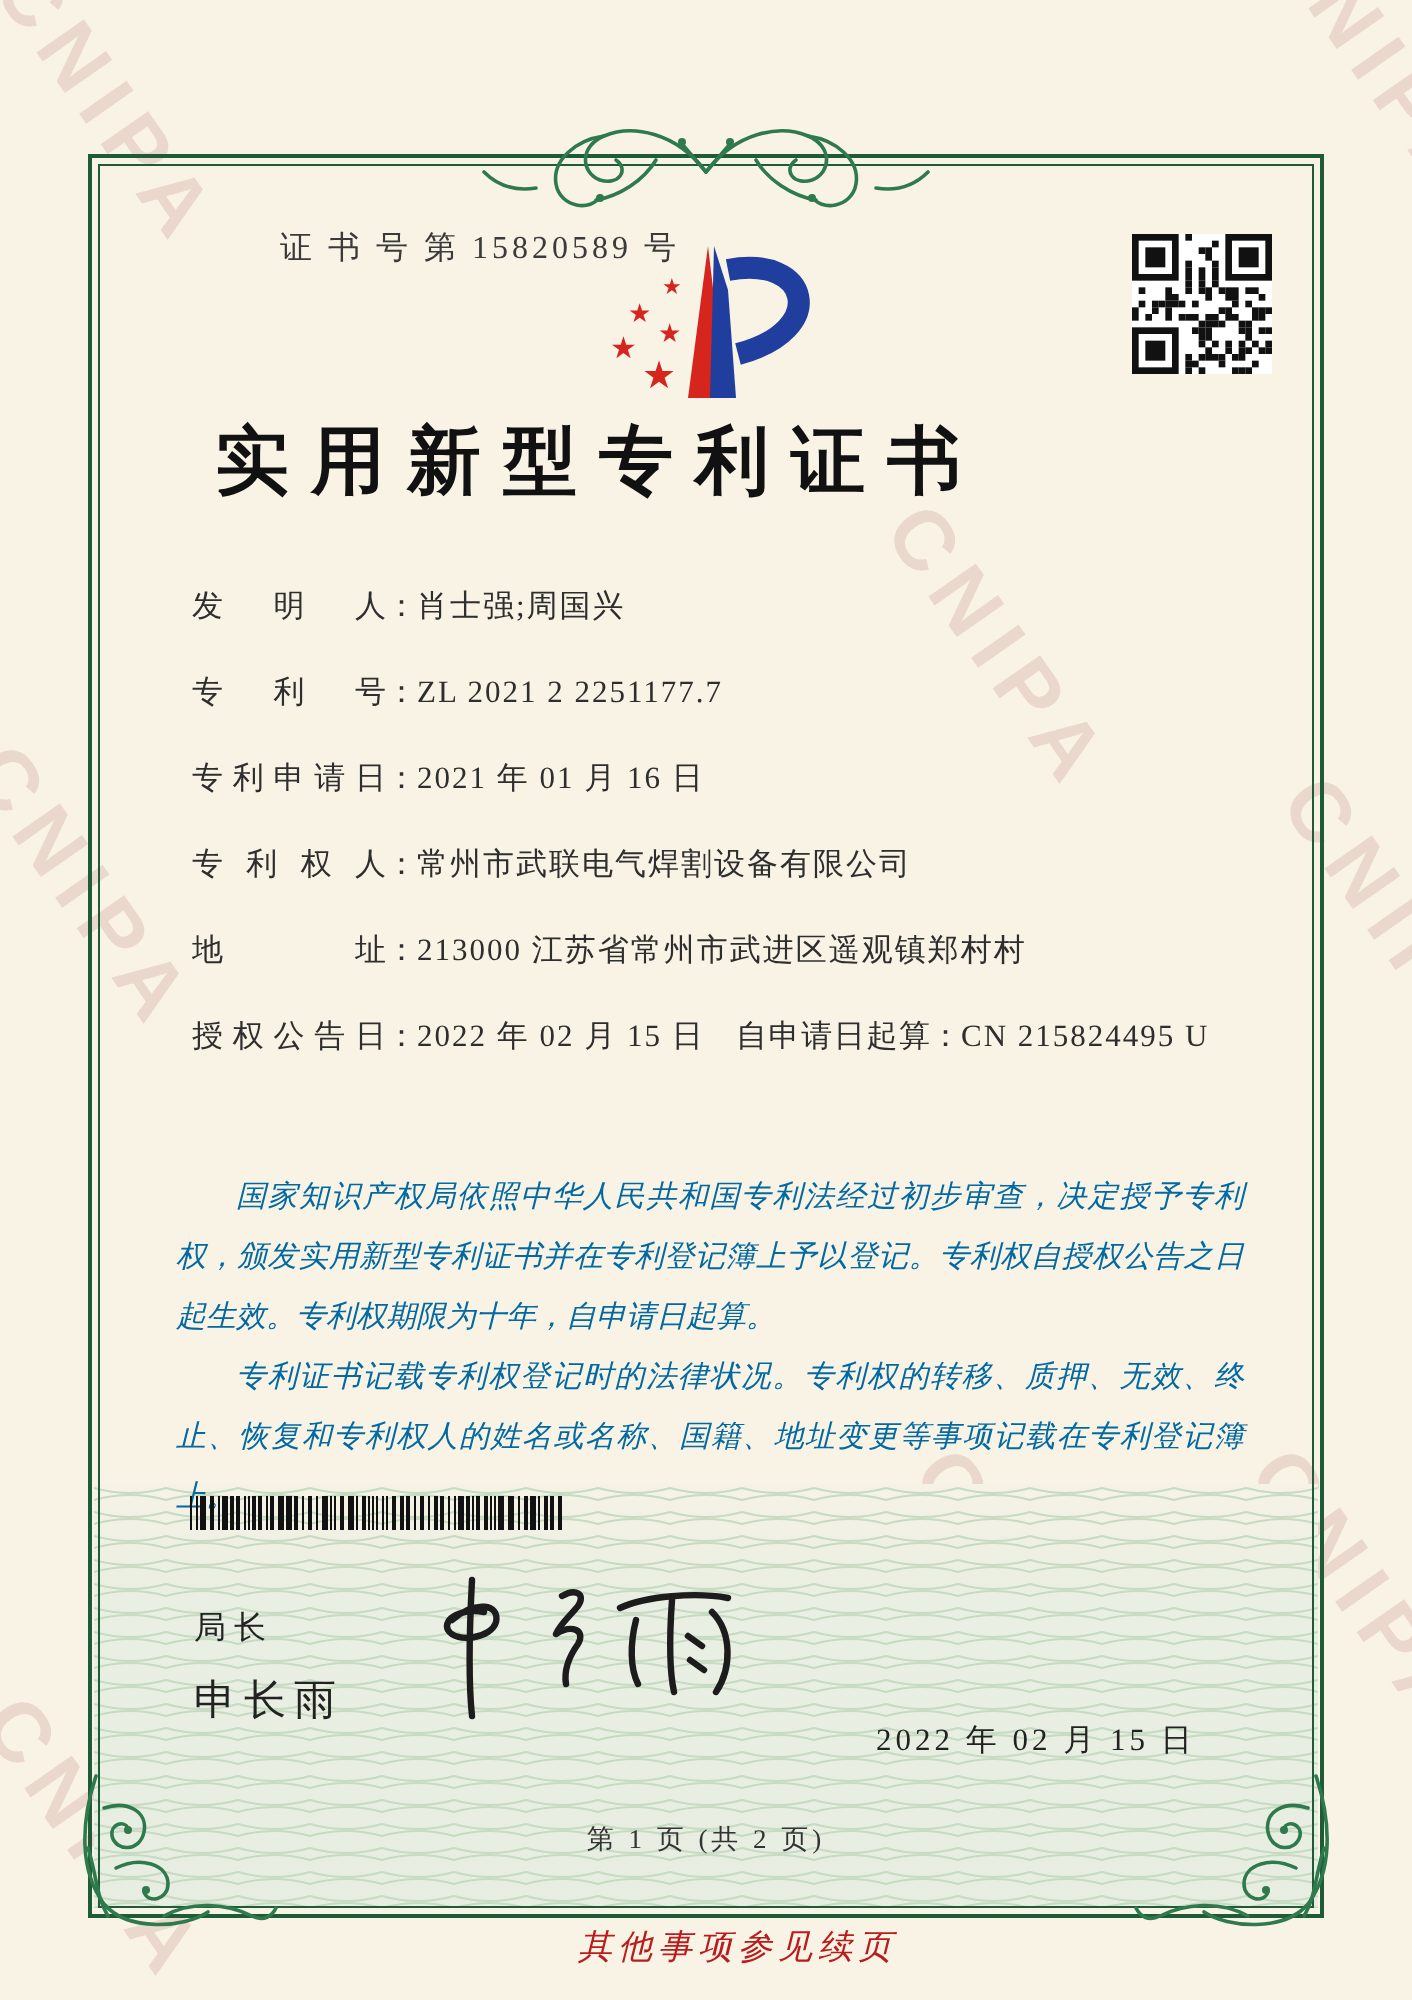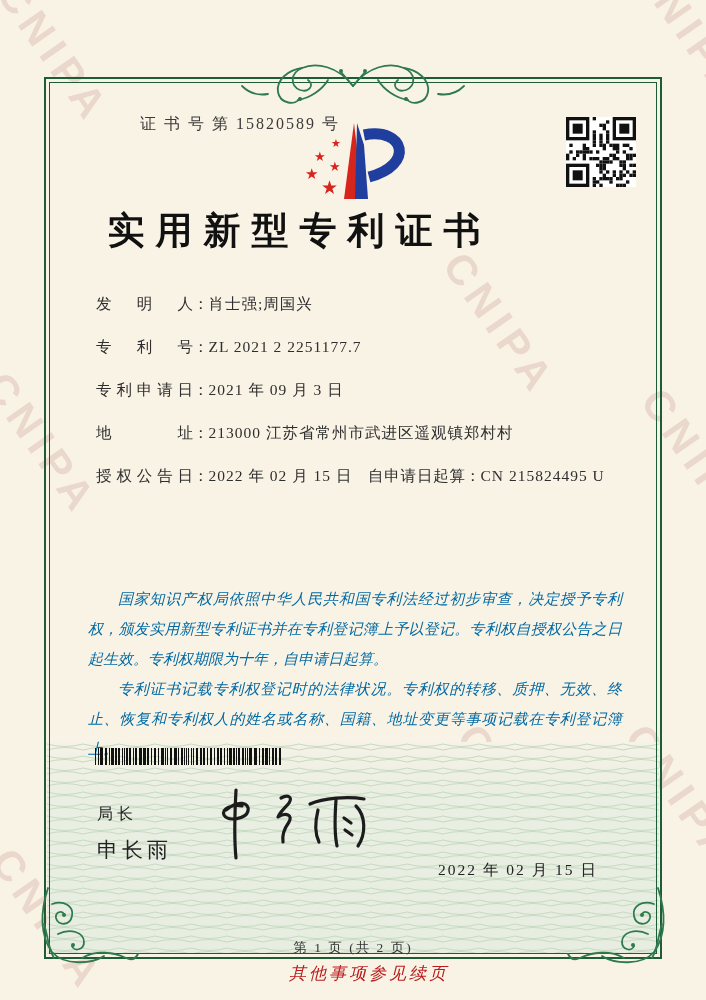--- a/index.html
+++ b/index.html
@@ -37,21 +37,21 @@
              line-height:30px;color:#0369a1;text-align:justify;}
   .body-text p{margin:0;text-indent:2em;font-style:italic;}
   
   .barcode{position:absolute;left:95px;top:748px;}
   
   .sig-title{position:absolute;left:97px;top:804px;font-size:16px;letter-spacing:4px;color:#222;}
   .sig-name{position:absolute;left:97px;top:836px;font-size:21px;letter-spacing:4px;color:#222;}
   .sig-script{position:absolute;left:198px;top:784px;}
   .issue-date{position:absolute;left:438px;top:860px;font-size:15.5px;letter-spacing:2px;color:#222;}
   .pageinfo{position:absolute;left:0;top:911px;width:706px;text-align:center;
-            font-size:13.5px;letter-spacing:2px;color:#333;margin-top:28px;}
+            font-size:13.5px;letter-spacing:2px;color:#333;}
   .footnote{position:absolute;left:16px;top:962px;width:706px;text-align:center;
             font-size:17px;letter-spacing:3px;color:#b91c1c;font-style:italic;}
   .ornament{position:absolute;pointer-events:none;}
 </style>
 </head>
 <body>
 
 <div class="page">
 
   <span class="wm" style="left:-28px;top:28px">CNIPA</span>
@@ -290,21 +290,24 @@
   <div class="title">实用新型专利证书</div>
 
   <div class="fields">
     <div class="frow">
       <span class="flabel">发明人</span><span class="fcolon">：</span><span class="fvalue">肖士强;周国兴</span>
     </div>
     <div class="frow">
       <span class="flabel">专利号</span><span class="fcolon">：</span><span class="fvalue">ZL 2021 2 2251177.7</span>
     </div>
     <div class="frow">
-      <span class="flabel">专利申请日</span><span class="fcolon">：</span><span class="fvalue">2021 年 09 月 3 日</span>
+      <span class="flabel">专利申请日</span><span class="fcolon">：</span><span class="fvalue">2021 年 01 月 16 日</span>
+    </div>
+    <div class="frow">
+      <span class="flabel">专利权人</span><span class="fcolon">：</span><span class="fvalue">常州市武联电气焊割设备有限公司</span>
     </div>
     <div class="frow">
       <span class="flabel">地址</span><span class="fcolon">：</span><span class="fvalue">213000 江苏省常州市武进区遥观镇郑村村</span>
     </div>
     <div class="grantrow" style="position:relative">
       <span><span class="flabel">授权公告日</span><span class="fcolon">：</span><span class="fvalue">2022 年 02 月 15 日</span></span>
       <span class="grant-right"><span class="flabel">自申请日起算</span><span class="fcolon">：</span><span class="fvalue">CN 215824495 U</span></span>
     </div>
   </div>
 

